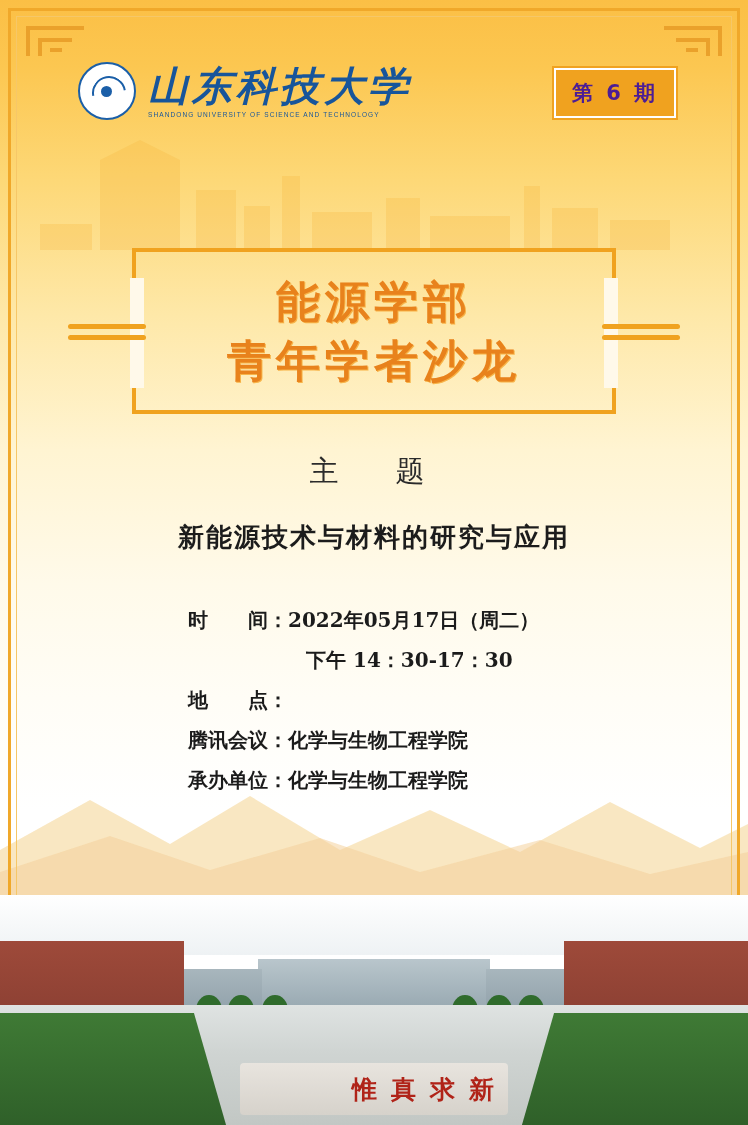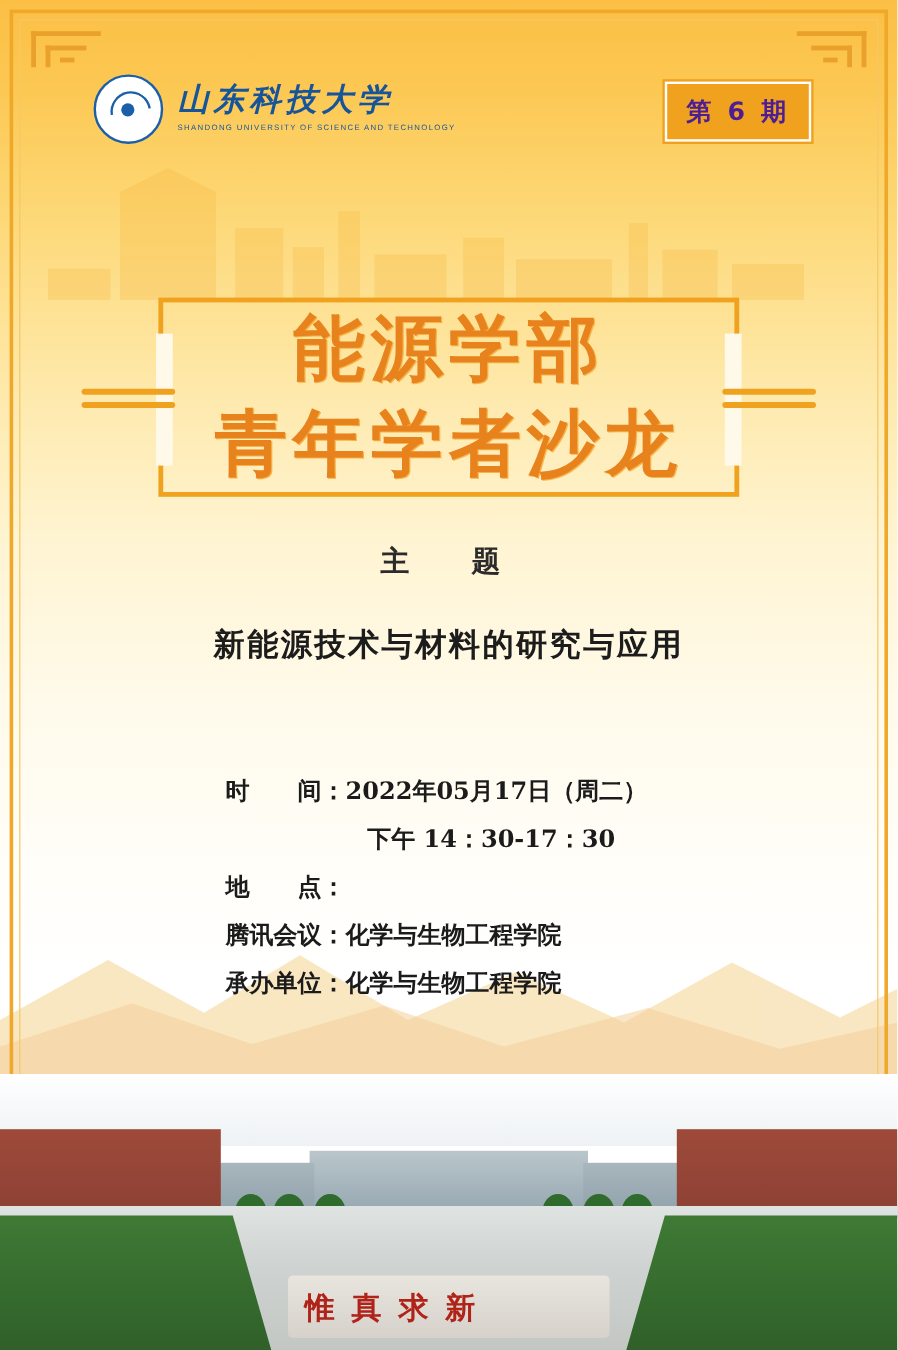--- a/index.html
+++ b/index.html
@@ -131,22 +131,22 @@
     margin: -6px 0 0 -6px;
     border-radius: 50%;
     background: #1b5fa8;
   }
   .logo-text {
     display: flex;
     flex-direction: column;
     justify-content: center;
   }
   .logo-cn {
-    font-family: Liberation Mono, monospace;
-    font-size: 26px;
+    font-family: Liberation Sans, sans-serif;
+    font-size: 40px;
     font-weight: bold;
     color: #17559b;
     letter-spacing: 4px;
     line-height: 1.05;
     font-style: italic;
   }
   .logo-en {
     font-size: 6.5px;
     color: #17559b;
     letter-spacing: 1.1px;
@@ -202,21 +202,21 @@
     left: 0; right: 0; top: 0; bottom: 0;
     display: flex;
     flex-direction: column;
     align-items: center;
     justify-content: center;
     gap: 4px;
   }
   .title-line {
     font-family: "DejaVu Sans", "Liberation Sans", sans-serif;
     font-weight: bold;
-    font-size: 60px;
+    font-size: 44px;
     letter-spacing: 5px;
     color: #e8821c;
     line-height: 1.25;
     text-shadow: 1px 1px 0 #f7b449;
   }
   
   .orn {
     position: absolute;
     top: 84px;
     width: 78px;
@@ -237,22 +237,22 @@
   .orn i:nth-child(1) { top: 0; }
   .orn i:nth-child(2) { top: 11px; }
 
   
   .subject-label {
     position: absolute;
     left: 0; right: 0;
     top: 452px;
     text-align: center;
     font-family: "DejaVu Sans", "Liberation Sans", sans-serif;
-    font-size: 24px;
-    font-weight: bold;
+    font-size: 29px;
+    font-weight: normal;
     letter-spacing: 14px;
     color: #2b2b2b;
   }
   .subject-text {
     position: absolute;
     left: 0; right: 0;
     top: 520px;
     text-align: center;
     font-family: "DejaVu Sans", "Liberation Sans", sans-serif;
     font-size: 26px;
@@ -262,21 +262,20 @@
   }
 
   
   .details {
     position: absolute;
     left: 188px;
     top: 600px;
     width: 420px;
     font-family: "DejaVu Serif", "Liberation Serif", serif;
     color: #1b1b1b;
-    margin-top: 39px;
   }
   .detail-row {
     display: flex;
     align-items: baseline;
     font-size: 20px;
     line-height: 40px;
     white-space: nowrap;
   }
   .detail-row .label {
     font-weight: bold;
@@ -347,21 +346,21 @@
     position: absolute;
     left: 50%;
     bottom: 10px;
     width: 268px;
     height: 52px;
     margin-left: -134px;
     background: linear-gradient(180deg, #e8e4de 0%, #d6d2cb 100%);
     border-radius: 4px;
     display: flex;
     align-items: center;
-    justify-content: flex-start;
+    justify-content: flex-end;
   }
   .motto-text {
     font-family: "DejaVu Serif", "Liberation Serif", serif;
     font-size: 25px;
     font-weight: bold;
     letter-spacing: 14px;
     color: #b02318;
     text-indent: 14px;
   }
 </style>

